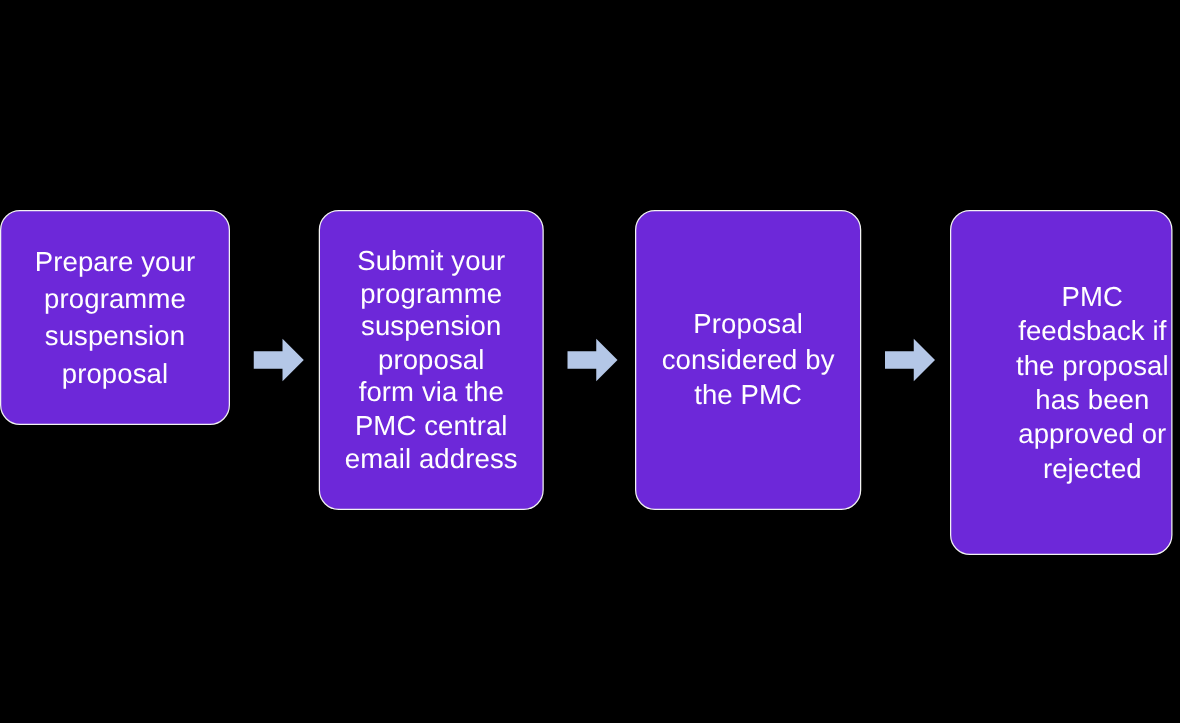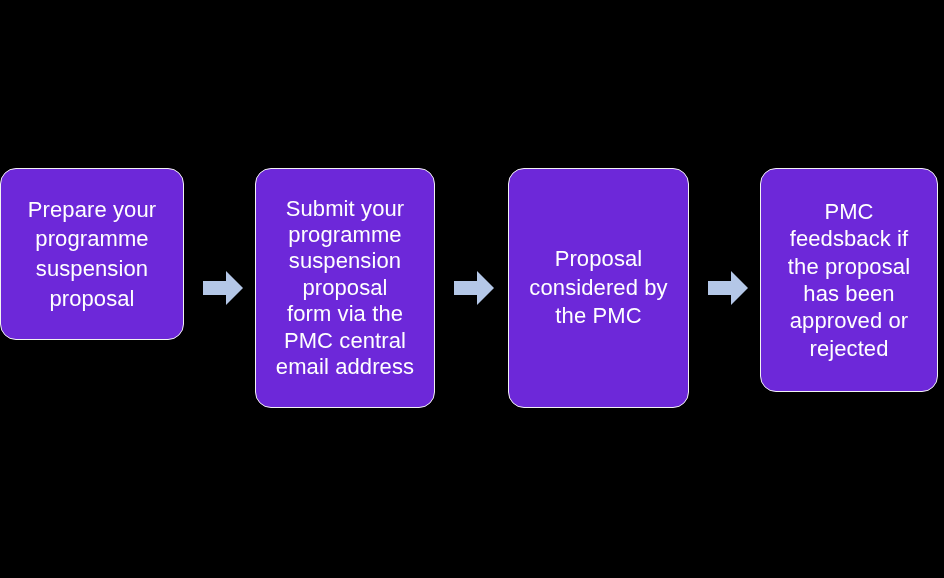--- a/index.html
+++ b/index.html
@@ -50,21 +50,21 @@
   
   #step-1 { left: 0px;   top: 168px; width: 184px; height: 172px; }
   #step-1 .step-label { line-height: 1.35; }
 
   #step-2 { left: 255px; top: 168px; width: 180px; height: 240px; }
   #step-2 .step-label { line-height: 1.20; }
 
   #step-3 { left: 508px; top: 168px; width: 181px; height: 240px; }
   #step-3 .step-label { line-height: 1.30; }
 
-  #step-4 { left: 760px; top: 168px; width: 178px; height: 224px; }
+  #step-4 { left: 760px; top: 168px; width: 178px; height: 276px; justify-content: flex-end; }
   #step-4 .step-label { line-height: 1.24; }
 
   
   .connector-arrow {
     position: absolute;
     width: 44px;
     height: 44px;
     top: 266px;
   }
   #arrow-1 { left: 201px; }

